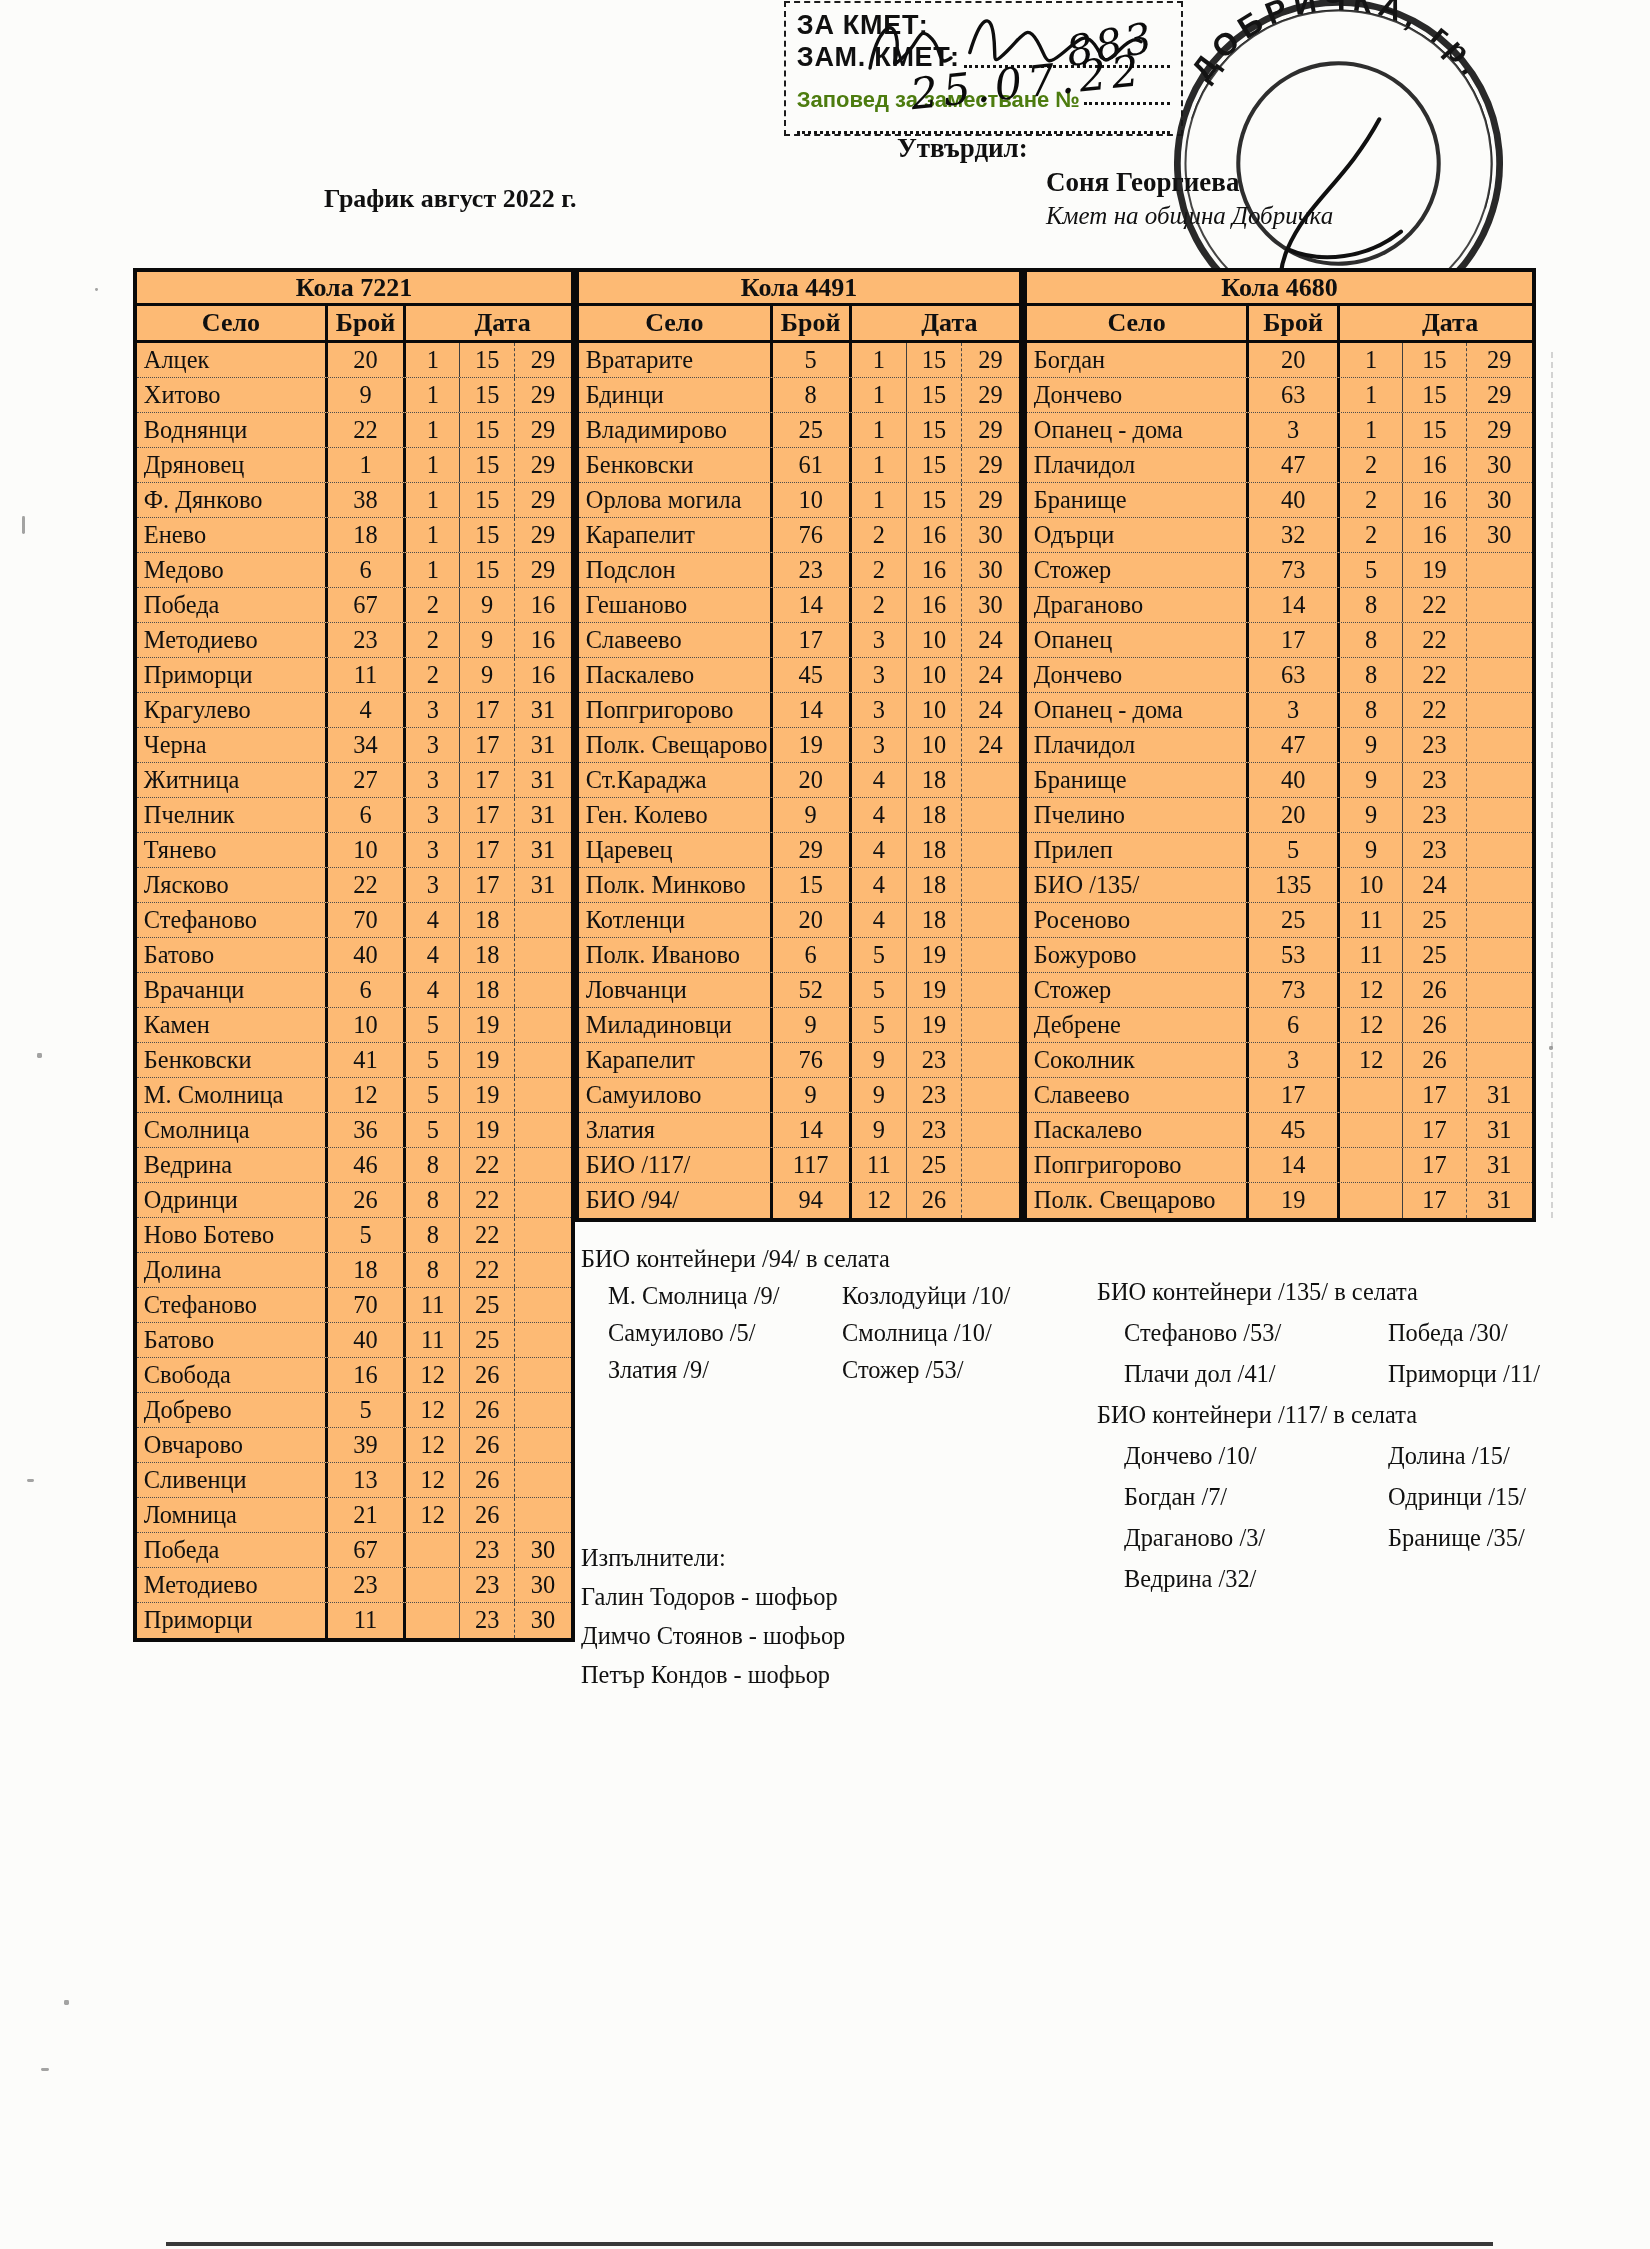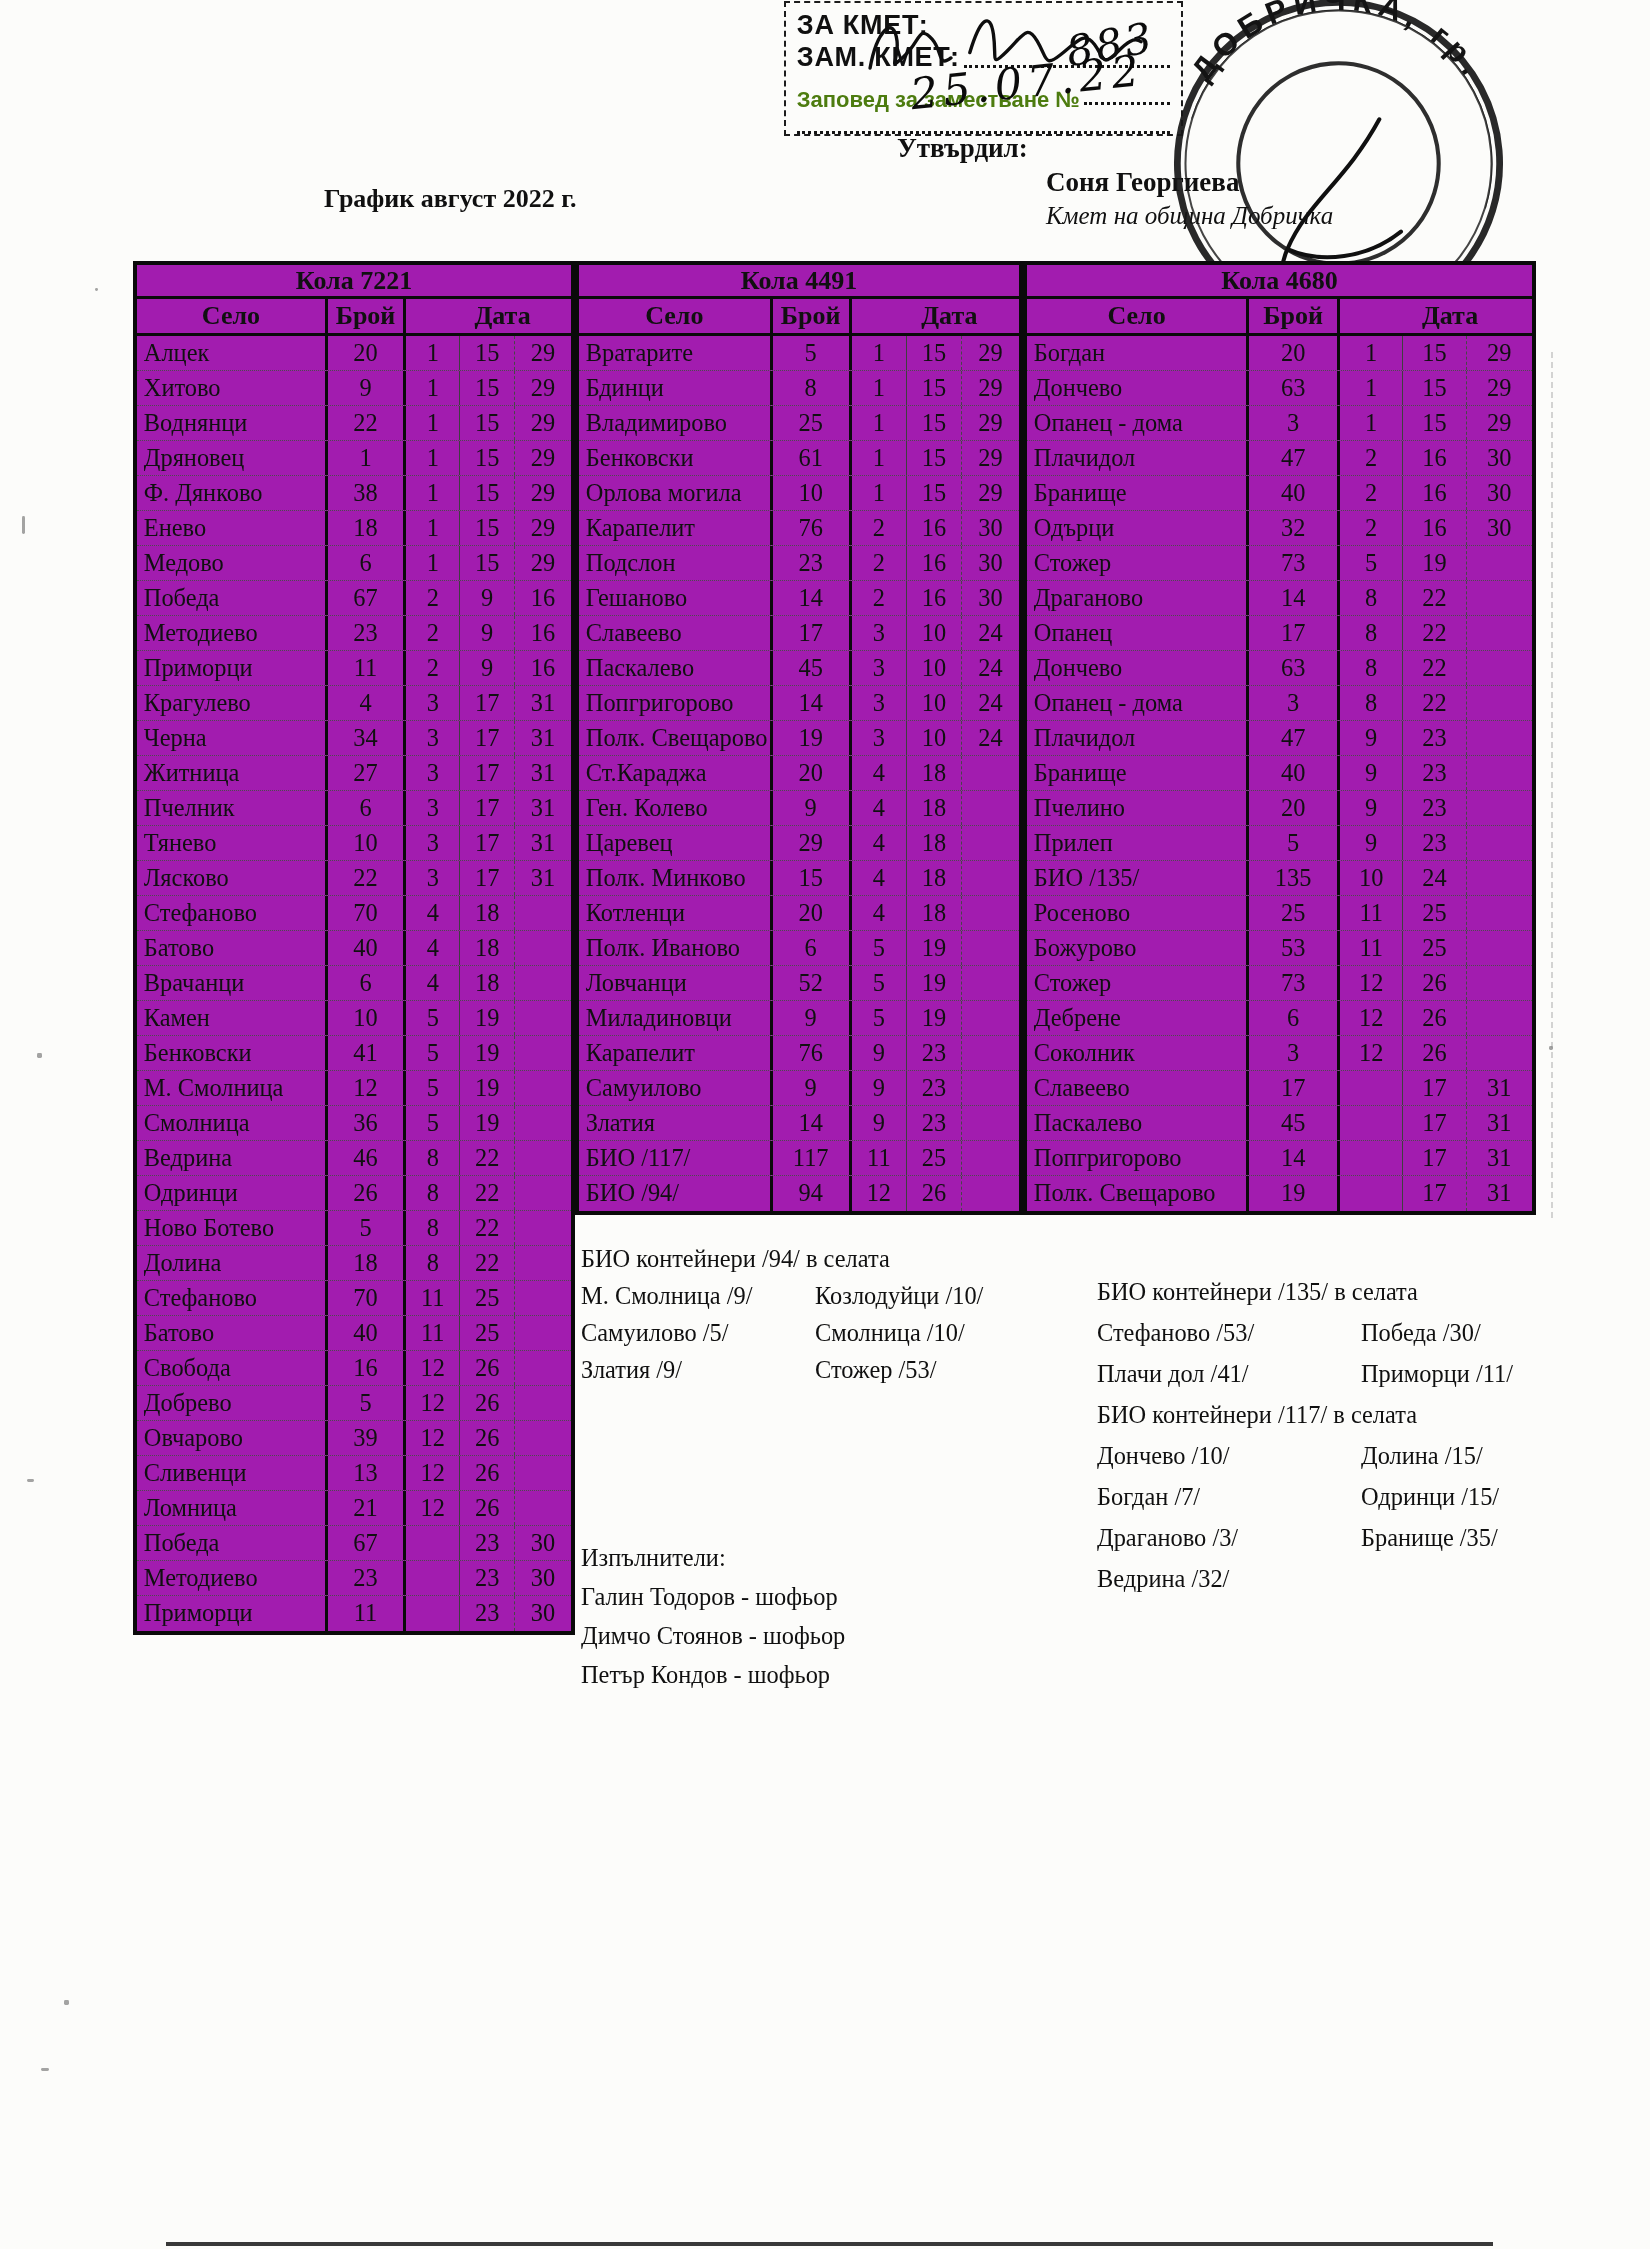--- a/index.html
+++ b/index.html
@@ -16,21 +16,21 @@
   .leader-full{border-bottom:3.4px dotted #141414;margin-top:20.3px;}
   .hw{position:absolute;font-style:italic;color:#0b0b0b;white-space:nowrap;
       font-family:"DejaVu Serif",serif;}
   .hw-number{left:1066px;top:20.3px;font-size:42px;transform:rotate(-10deg);letter-spacing:2.7px;}
   .hw-date{left:910px;top:57px;font-size:43px;transform:rotate(-6deg);letter-spacing:5.4px;}
   .approved{position:absolute;left:897px;top:133px;font-weight:bold;font-size:27px;}
   .approver{position:absolute;left:1046px;top:167px;font-weight:bold;font-size:27px;}
   .approver-role{position:absolute;left:1046px;top:202px;font-style:italic;font-size:25px;white-space:nowrap;}
   svg{position:absolute;}
   
-  .vtable{position:absolute;top:261px;border:4.1px solid #0a0a0a;box-sizing:border-box;background:#a21caf;}
+  .vtable{position:absolute;top:268px;border:4.1px solid #0a0a0a;box-sizing:border-box;background:#fdba74;}
   #t1{left:133px;width:442px;} #t2{left:575px;width:448px;} #t3{left:1023px;width:513px;}
   .v-title{height:31px;line-height:31px;text-align:center;font-weight:bold;font-size:26px;
            border-bottom:3.4px solid #0a0a0a;}
   .cols{display:flex;height:34px;line-height:34px;font-weight:bold;font-size:26px;text-align:center;
         border-bottom:3.4px solid #0a0a0a;}
   .cols .c-village{flex:0 0 44%;border-right:3.4px solid #0a0a0a;box-sizing:border-box;}
   .cols .c-count{flex:0 0 18%;border-right:3.4px solid #0a0a0a;box-sizing:border-box;}
   .cols .c-date{flex:1;padding-left:28px;}
   .trow{display:flex;height:35px;line-height:34px;font-size:24.4px;box-sizing:border-box;
         border-bottom:1.4px dotted #4d4d4d;}
@@ -42,21 +42,21 @@
   .cell.d2{flex:1;text-align:center;border-right:1.4px dashed #474747;}
   .cell.d3{flex:1.05;text-align:center;}
   
   .note-block{position:absolute;font-size:24.4px;}
   #bio94{left:581px;top:1240px;width:447px;}
   #bio94 .note-title,#bio94 .note-line{height:37px;line-height:37px;}
   #bio94 .note-item.first{flex:0 0 234px;}
   #bio-right{left:1097px;top:1271px;width:501px;}
   #bio-right .note-title,#bio-right .note-line{height:41px;line-height:41px;}
   #bio-right .note-item.first{flex:0 0 264px;}
-  .note-line{display:flex;white-space:nowrap;}
+  .note-line{display:flex;white-space:nowrap;margin-left:27px;}
   .note-title{white-space:nowrap;}
   #executors{left:581px;top:1538px;width:474px;}
   #executors .exec-title,#executors .list-line{height:39px;line-height:39px;white-space:nowrap;font-size:24.4px;}
   
   .speck{position:absolute;background:#5a5a5a;opacity:.55;border-radius:1.4px;}
   .scanline{position:absolute;left:166px;top:2242px;width:1327px;height:4.1px;background:#161616;opacity:.85;}
   .ghost-dashes{position:absolute;left:1551px;top:352px;height:866px;width:0;
                 border-left:2px dashed #8a8a8a;opacity:.35;}
 </style>
 </head>

